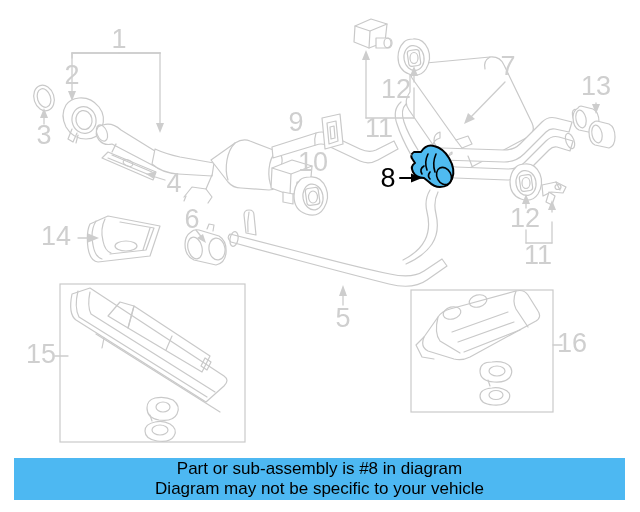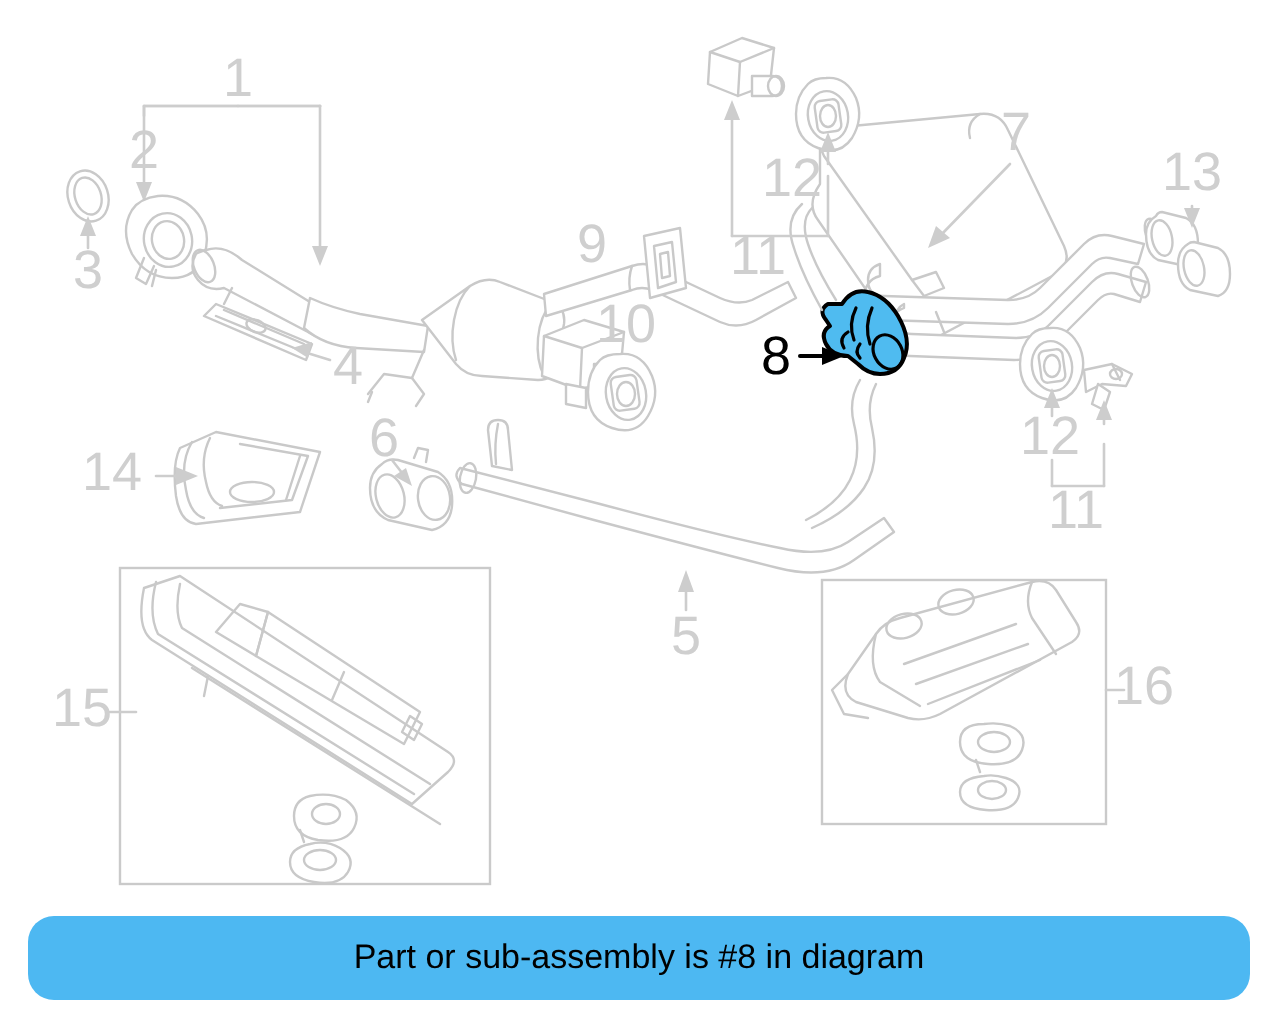--- a/index.html
+++ b/index.html
@@ -34,21 +34,20 @@
     left: 14px;
     top: 458px;
     width: 611px;
     height: 42px;
     background: #4db8f2;
     display: flex;
     flex-direction: column;
     align-items: center;
     justify-content: center;
     box-sizing: border-box;
-    border-radius: 13px;
   }
   .banner-line {
     color: #000000;
     font-family: "Liberation Sans", sans-serif;
     font-size: 17px;
     line-height: 20px;
     white-space: nowrap;
     letter-spacing: 0px;
   }
 </style>
@@ -322,15 +321,16 @@
       <text class="lbl" x="538" y="257">11</text>
       <text class="lbl" x="525" y="220">12</text>
       <text class="lbl" x="56" y="238">14</text>
       <text class="lbl" x="41" y="356">15</text>
       <text class="lbl" x="572" y="345">16</text>
     </g>
   </svg>
 
   <div class="banner">
     <div class="banner-line">Part or sub-assembly is #8 in diagram</div>
+    <div class="banner-line">Diagram may not be specific to your vehicle</div>
   </div>
 
 </div>
 
 </body></html>

